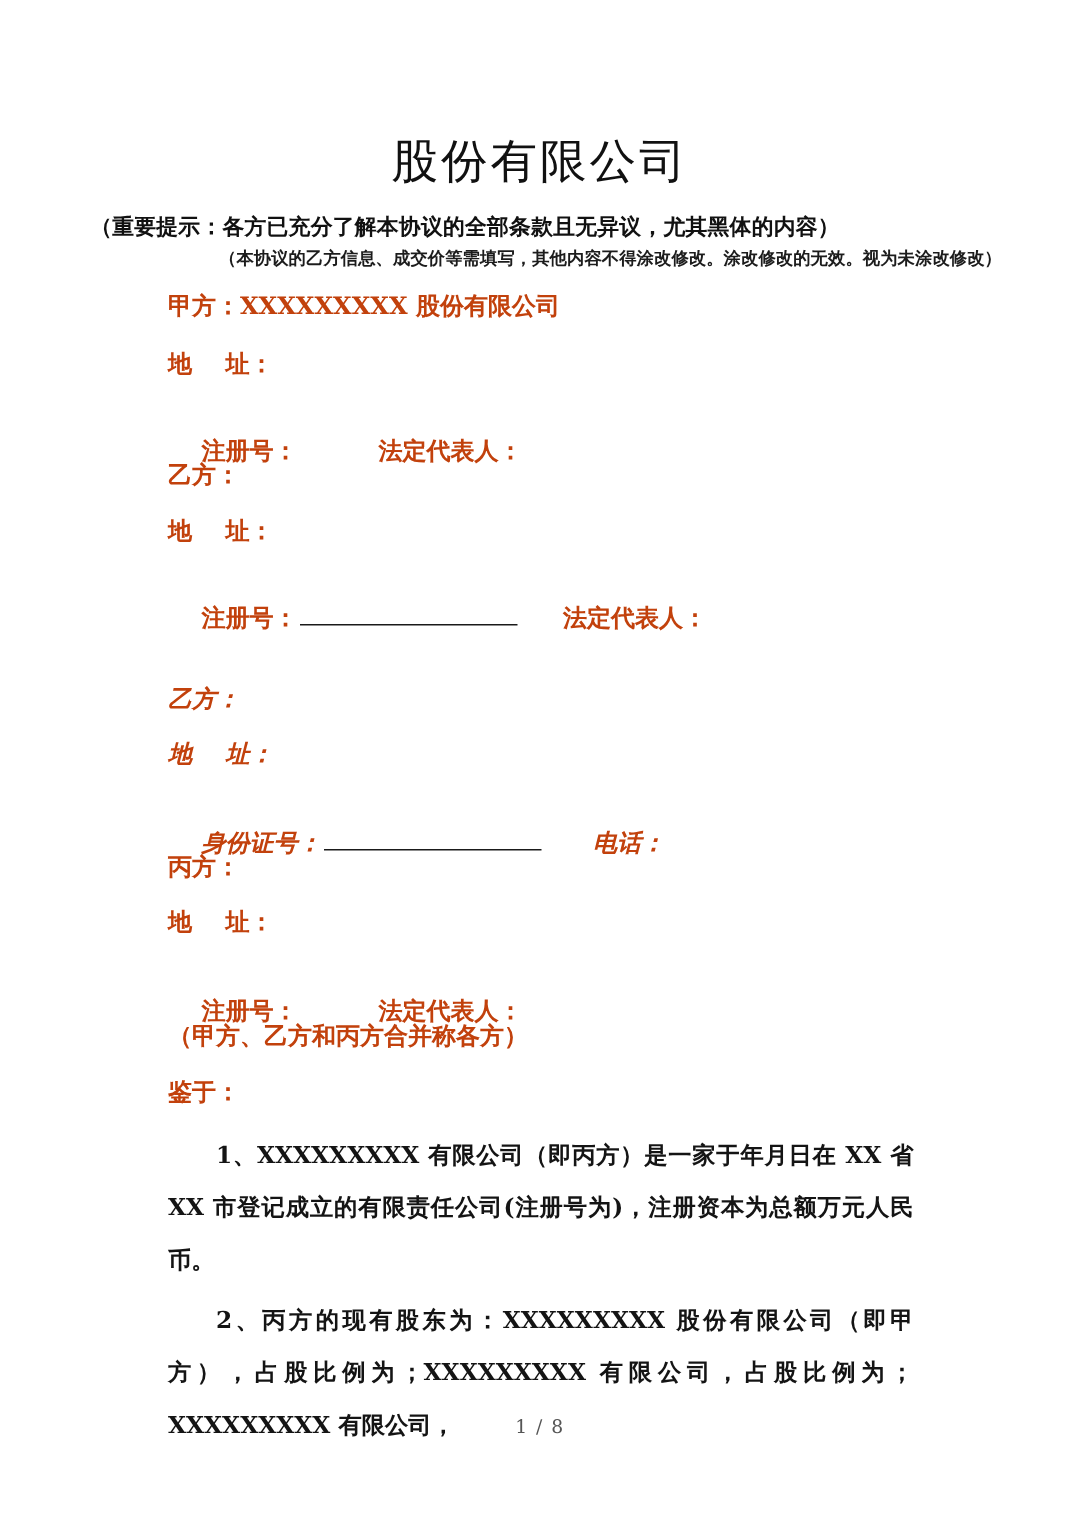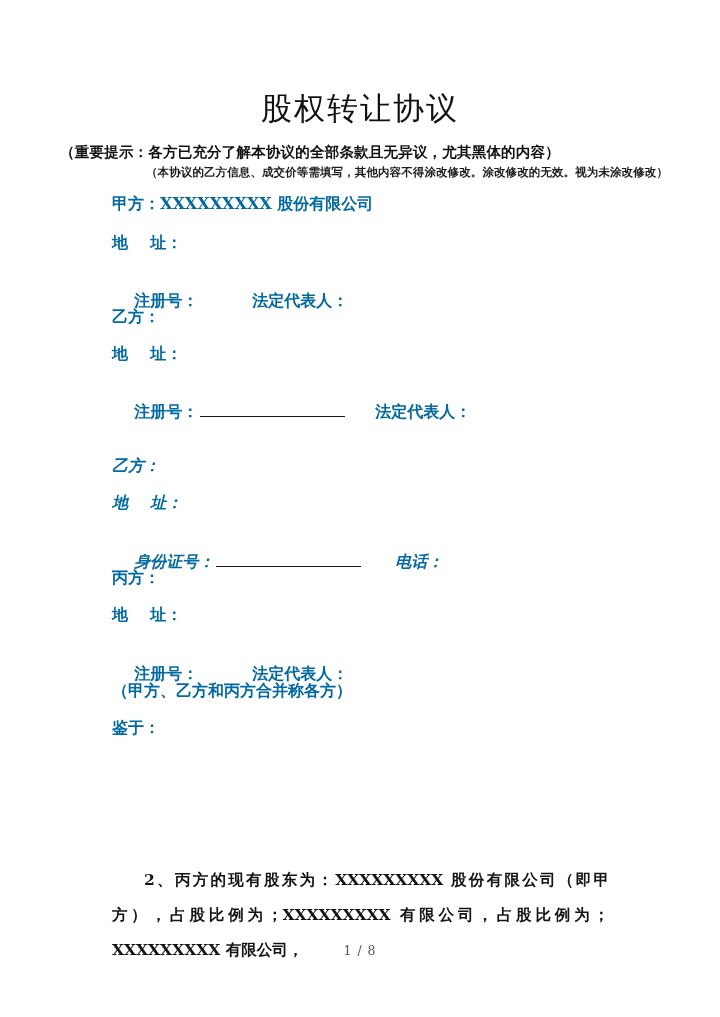--- a/index.html
+++ b/index.html
@@ -70,21 +70,21 @@
 
   
   .field-line {
     position: absolute;
     left: 112px;
     width: 500px;
     font-size: 16px;
     line-height: 22px;
     font-weight: bold;
     font-family: "DejaVu Serif", "Liberation Serif", serif;
-    color: #0369a1;
+    color: #c2410c;
     white-space: pre;
   }
   .field-line.italic {
     font-style: italic;
   }
 
   
   .col2 {
     display: inline-block;
     min-width: 118px;
@@ -125,21 +125,21 @@
     color: #555;
     font-family: "DejaVu Serif", "Liberation Serif", serif;
     letter-spacing: 1px;
   }
 </style>
 </head>
 <body>
 
 <div class="page">
 
-  <div class="doc-title">股权转让协议</div>
+  <div class="doc-title">股份有限公司</div>
 
   <div class="subtitle-1">（重要提示：各方已充分了解本协议的全部条款且无异议，尤其黑体的内容）</div>
 
   <div class="subtitle-2">（本协议的乙方信息、成交价等需填写，其他内容不得涂改修改。涂改修改的无效。视为未涂改修改）</div>
 
   <div class="field-line" style="top:193px;">甲方：XXXXXXXXX 股份有限公司</div>
 
   <div class="field-line" style="top:232px;">地    址：</div>
 
   <div class="field-line" style="top:268px;">
@@ -168,18 +168,19 @@
   <div class="field-line" style="top:604px;">地    址：</div>
 
   <div class="field-line" style="top:641px;">
     <span class="col2">注册号：</span><span>法定代表人：</span>
   </div>
 
   <div class="field-line" style="top:680px;">（甲方、乙方和丙方合并称各方）</div>
 
   <div class="field-line" style="top:717px;">鉴于：</div>
 
+  <div class="para" style="top:752px;">1、XXXXXXXXX 有限公司（即丙方）是一家于年月日在 XX 省 XX 市登记成立的有限责任公司(注册号为)，注册资本为总额万元人民币。</div>
 
   <div class="para" style="top:862px;">2、丙方的现有股东为：XXXXXXXXX 股份有限公司（即甲方），占股比例为；XXXXXXXXX 有限公司，占股比例为；XXXXXXXXX 有限公司，</div>
 
   <div class="page-number">1 / 8</div>
 
 </div>
 
 </body></html>

